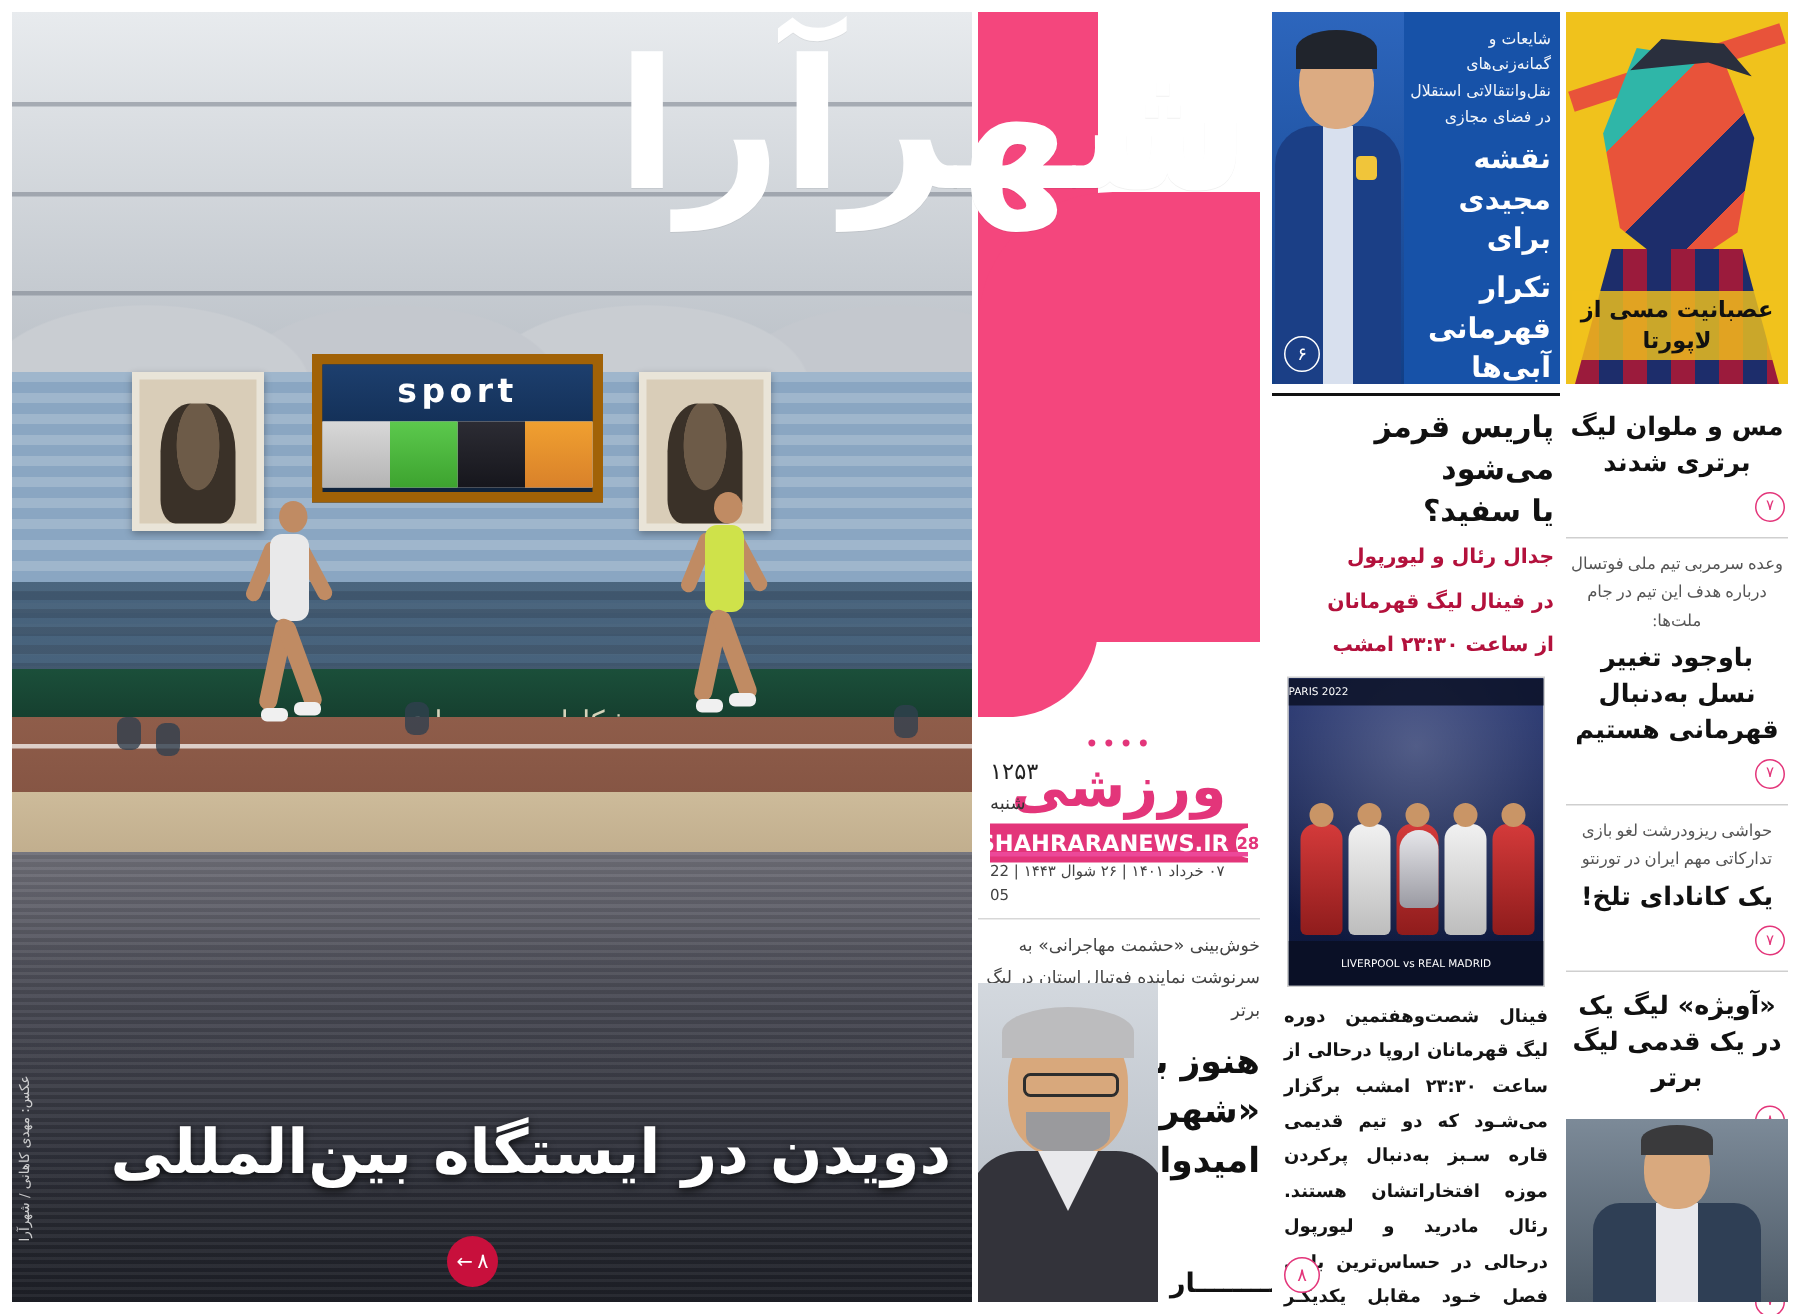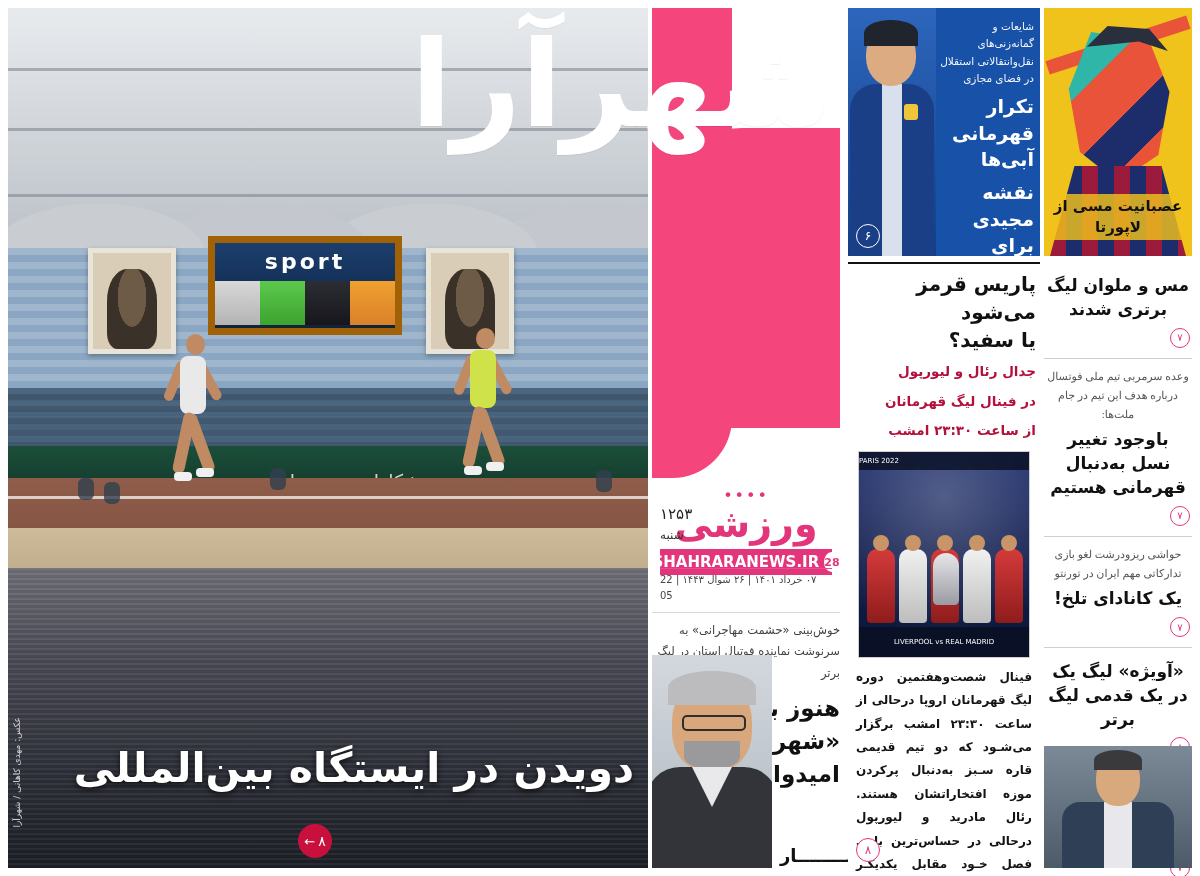--- a/index.html
+++ b/index.html
@@ -289,21 +289,21 @@
   }
   .issue-no { font-size: 15px; color: #222; }
   .dateline {
     position: absolute;
     left: 8px; top: 560px;
     width: 172px;
     text-align: left;
     font-size: 10px;
     color: #444;
     line-height: 1.6;
-    border-top: 1px solid #ec4899;
+    border-top: 3px solid #ec4899;
     padding-top: 3px;
   }
   .mid-divider { position:absolute; left:0; width:188px; height:1px; background:#d7d7d7; }
 
   .mid-brief {
     position: absolute;
     left: 0; top: 612px; width: 188px;
     text-align: right;
     padding-right: 2px;
   }
@@ -609,22 +609,22 @@
       <div class="sky"></div>
       <div class="body"></div>
       <div class="stripe"></div>
       <div class="head"></div>
       <div class="hair"></div>
       <div class="badge"></div>
     </div>
     <div class="est-text">
       <div class="kicker">شایعات و گمانه‌زنی‌های</div>
       <div class="kicker">نقل‌وانتقالاتی استقلال در فضای مجازی</div>
+      <div class="title">نقشه مجیدی برای</div>
       <div class="title">تکرار قهرمانی آبی‌ها</div>
-      <div class="title">نقشه مجیدی برای</div>
 
     </div>
     <div class="page-badge on-blue" style="left:8px; bottom:8px;">۶</div>
   </div>
 
   <div class="messi-box">
     <div class="messi-slash"></div>
     <div class="messi-face"></div>
     <div class="messi-hair"></div>
     <div class="messi-shirt"></div>

